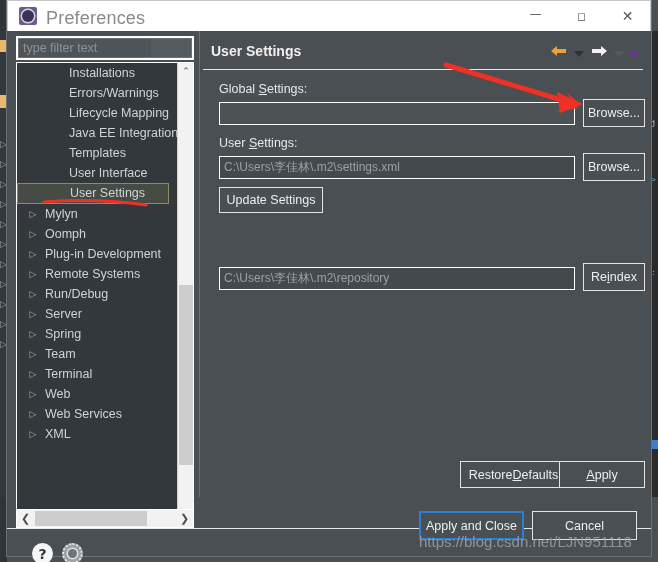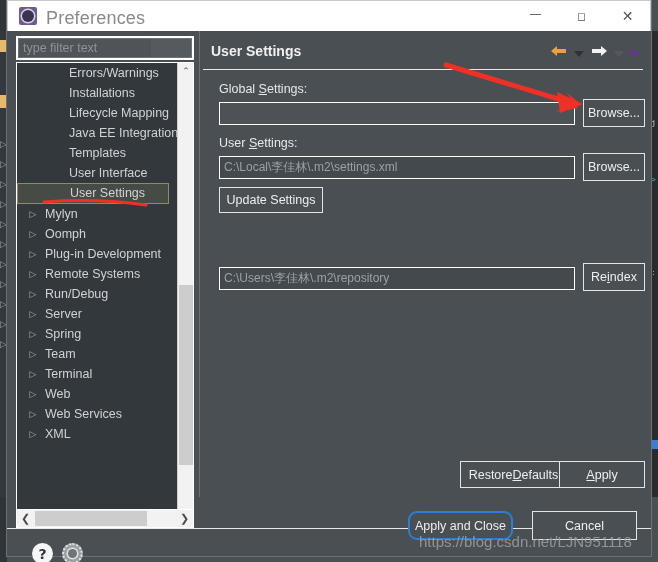--- a/index.html
+++ b/index.html
@@ -250,24 +250,24 @@
         <div id="filter-inner">
           <span id="filter-text">type filter text</span>
         </div>
       </div>
     </div>
 
     <div id="tree-outer">
       <div id="tree-box">
         <div id="tree-list">
             <div class="tnode lvl2">
+              <span class="lbl">Installations</span>
+            </div>
+            <div class="tnode lvl2">
               <span class="lbl">Errors/Warnings</span>
-            </div>
-            <div class="tnode lvl2">
-              <span class="lbl">Installations</span>
             </div>
             <div class="tnode lvl2">
               <span class="lbl">Lifecycle Mapping</span>
             </div>
             <div class="tnode lvl2">
               <span class="lbl">Java EE Integration</span>
             </div>
             <div class="tnode lvl2">
               <span class="lbl">Templates</span>
             </div>
@@ -368,21 +368,21 @@
       </div>
       <div class="txtfield" style="left:16px;top:71px;width:356px;">
         <div class="inner"></div>
       </div>
       <div class="btn" style="left:380px;top:68px;width:62px;height:28px;">Browse...</div>
 
       <div class="form-label" style="left:16px;top:105px;">
         <span>User </span><u>S</u><span>ettings:</span>
       </div>
       <div class="txtfield dark" style="left:16px;top:125px;width:356px;">
-        <div class="inner">C:\Local\李佳林\.m2\settings.xml</div>
+        <div class="inner">C:\Users\李佳林\.m2\settings.xml</div>
       </div>
       <div class="btn" style="left:380px;top:122px;width:62px;height:28px;">Browse...</div>
 
       <div class="btn" style="left:16px;top:156px;width:104px;height:26px;">Update Settings</div>
 
       <div class="txtfield dark" style="left:16px;top:236px;width:356px;">
         <div class="inner">C:\Users\李佳林\.m2\repository</div>
       </div>
       <div class="btn" style="left:380px;top:232px;width:62px;height:28px;">
         <span>Re</span>
@@ -402,21 +402,21 @@
       </div>
     </div>
 
     <div id="bottom-rule"></div>
 
     <div id="help-ic">?</div>
     <div id="gear-ic">
         <div class="in"></div>
       </div>
 
-    <div class="btn primary" style="left:401px;top:480px;width:105px;height:29px;border-radius:9px;">Apply and Close</div>
+    <div class="btn primary" style="left:412px;top:480px;width:105px;height:29px;">Apply and Close</div>
     <div class="btn" style="left:525px;top:480px;width:105px;height:29px;">Cancel</div>
   </div>
 </div>
 
 <svg class="anno" style="left:0;top:0;" width="658" height="562">
   <polygon points="446,65 578,102 566,92 578,108 556,112 578,102" fill="#ee3124"></polygon>
   <path d="M446,65 L575,104" stroke="#ee3124" stroke-width="5" fill="none" stroke-linecap="round"></path>
   <polygon points="583,104 557,92 560,113" fill="#ee3124"></polygon>
   <path d="M44,202 Q95,198 146,205" stroke="#ee3124" stroke-width="3" fill="none" stroke-linecap="round"></path>
 </svg>

